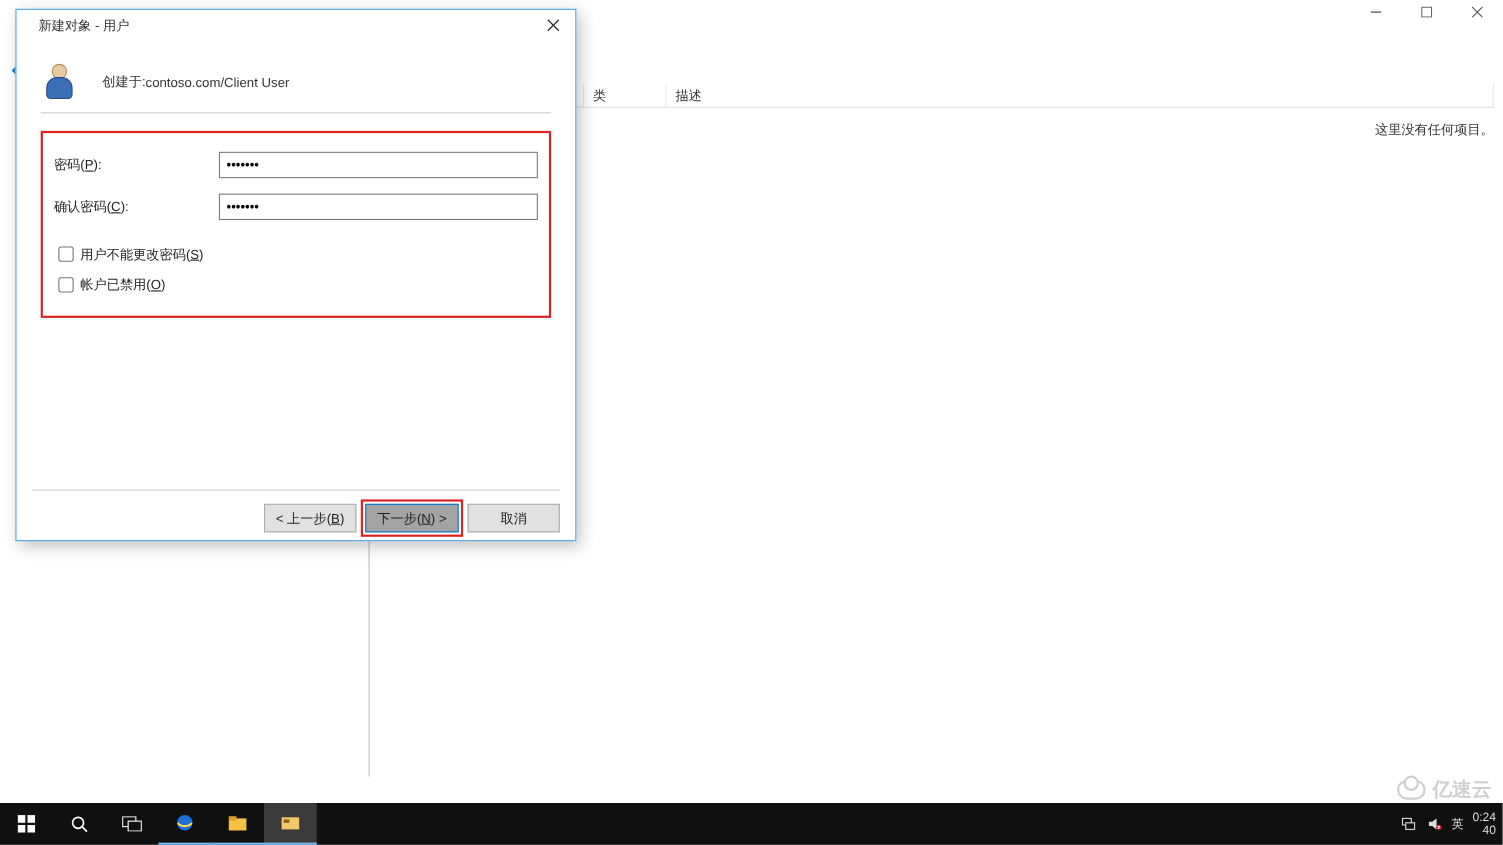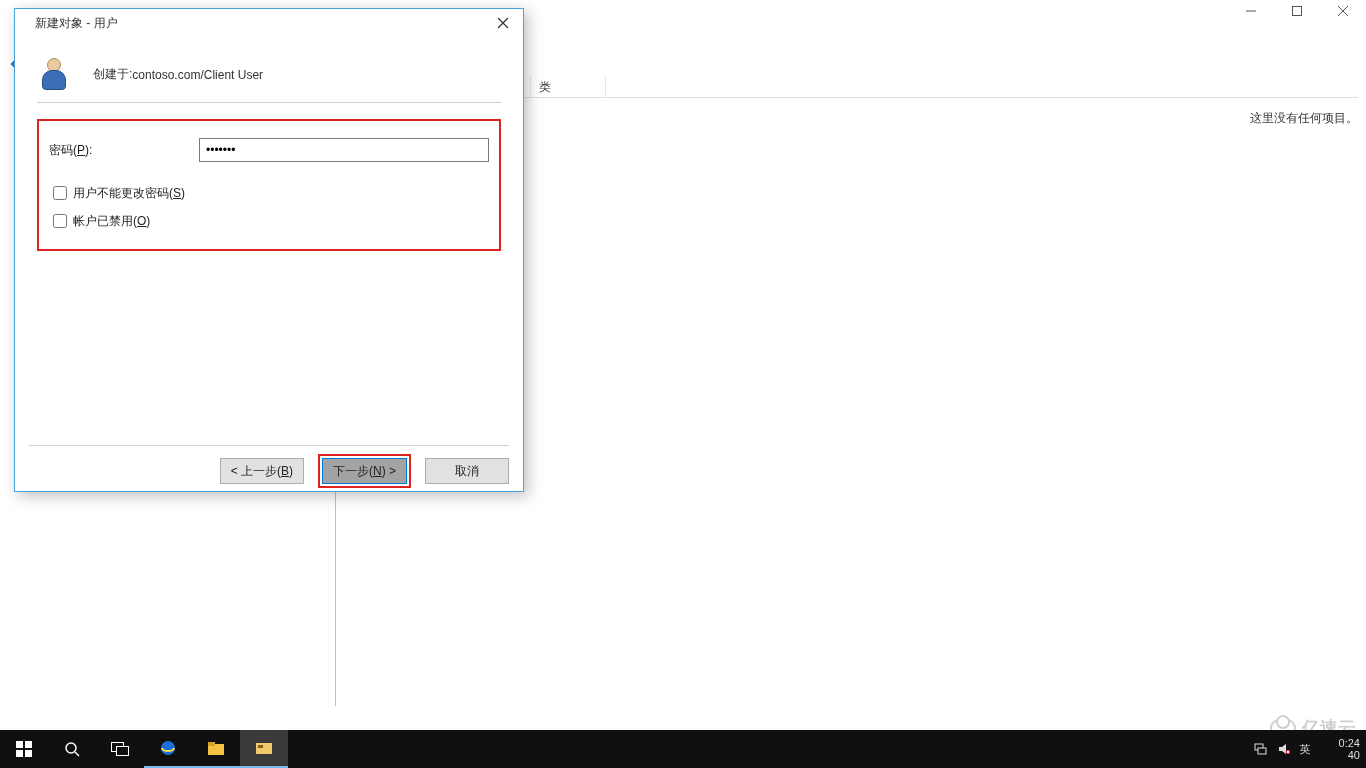--- a/index.html
+++ b/index.html
@@ -41,36 +41,36 @@
   .form-row { display:flex; align-items:center; height:38px; }
   .form-row label { width:150px; font-size:12px; color:#222; }
   .form-row label .ul { text-decoration:underline; }
   .pw-input { flex:1; height:24px; border:1px solid #7a7a7a; padding:2px 6px; font-size:12px; }
 
   .check-row { display:flex; align-items:center; height:28px; font-size:12px; color:#222; }
   .check-row input { margin-right:6px; width:14px; height:14px; }
   .check-row .ul { text-decoration:underline; }
   .boxed-label { border:1px solid #888; padding:0 2px; }
 
-  .dlg-buttons { position:absolute; left:14px; right:14px; bottom:14px; height:32px; border-top:1px solid #d0d0d0; padding-top:12px; display:flex; justify-content:flex-end; gap:18px; }
+  .dlg-buttons { position:absolute; left:14px; right:14px; bottom:14px; height:32px; border-top:1px solid #d0d0d0; padding-top:12px; display:flex; justify-content:flex-end; gap:8px; }
   .btn { height:26px; min-width:84px; padding:0 10px; font-size:12px; background:#e1e1e1; border:1px solid #adadad; display:flex; align-items:center; justify-content:center; color:#222; }
   .btn.default { background:#a3a3a3; border:1px solid #0078d7; }
   .btn .ul { text-decoration:underline; }
   .red-ring { outline:2px solid #d22; outline-offset:2px; }
 
   
   .taskbar { position:absolute; left:0; bottom:0; right:0; height:38px; background:#101010; display:flex; align-items:center; color:#fff; }
   .task-item { width:48px; height:38px; display:flex; align-items:center; justify-content:center; }
   .task-item.active { background:#3a3a3a; border-bottom:2px solid #76b9ed; }
   .task-item.running { border-bottom:2px solid #76b9ed; }
   .tray { position:absolute; right:6px; top:0; height:38px; display:flex; align-items:center; gap:8px; font-size:11px; color:#ddd; }
-  .tray .clock { text-align:right; line-height:12px; font-size:11px;margin-left:20px; }
+  .tray .clock { text-align:right; line-height:12px; font-size:11px; }
   .tray-ic { width:16px; height:16px; display:flex; align-items:center; justify-content:center; }
 
-  .watermark { position:absolute; right:10px; bottom:28px; font-size:18px; color:#cfcfcf; font-weight:600; display:flex; align-items:center; gap:6px;}
+  .watermark { position:absolute; right:10px; bottom:38px; font-size:18px; color:#cfcfcf; font-weight:600; display:flex; align-items:center; gap:6px;}
   .watermark .cloud { width:26px; height:18px; border:2px solid #cfcfcf; border-radius:10px; position:relative;}
   .watermark .cloud::before{content:"";position:absolute;left:4px;top:-6px;width:10px;height:10px;border:2px solid #cfcfcf;border-radius:50%;background:#fff;}
 </style>
 </head>
 <body>
 
 <div class="main-window">
   <div class="main-titlebar"></div>
   <div class="win-controls">
     <div class="win-btn">
@@ -99,20 +99,21 @@
   </div>
 
   <div class="tree-panel">
     <div class="folder-icon-stub"></div>
   </div>
 
   <div class="list-panel">
     <div class="columns-header">
       <div class="col c1"></div>
       <div class="col c2">类</div>
+      <div class="col c3">描述</div>
     </div>
     <div class="empty-msg">这里没有任何项目。</div>
   </div>
 </div>
 
 <div class="dialog">
   <div class="dlg-titlebar">新建对象 - 用户</div>
   <div class="dlg-close">
     <svg width="12" height="12" viewBox="0 0 12 12">
         <path d="M1 1 L11 11 M11 1 L1 11" stroke="#333" stroke-width="1.2"></path>
@@ -126,20 +127,26 @@
           <div class="body"></div>
       </div>
       <span class="create-label">创建于:</span>
       <span class="create-path">contoso.com/Client User</span>
     </div>
 
     <div class="highlight-box">
       <div class="form-row">
         <label>
           <span>密码(</span><span class="ul">P</span><span>):</span>
+        </label>
+        <input type="password" class="pw-input" value="●●●●●●●" style="">
+      </div>
+      <div class="form-row">
+        <label>
+          <span>确认密码(</span><span class="ul">C</span><span>):</span>
         </label>
         <input type="password" class="pw-input" value="●●●●●●●" style="">
       </div>
 
       <div style="height:10px"></div>
 
       <div class="check-row">
         <input type="checkbox" style="">
         <span>
           <span>用户不能更改密码(</span><span class="ul">S</span><span>)</span>

